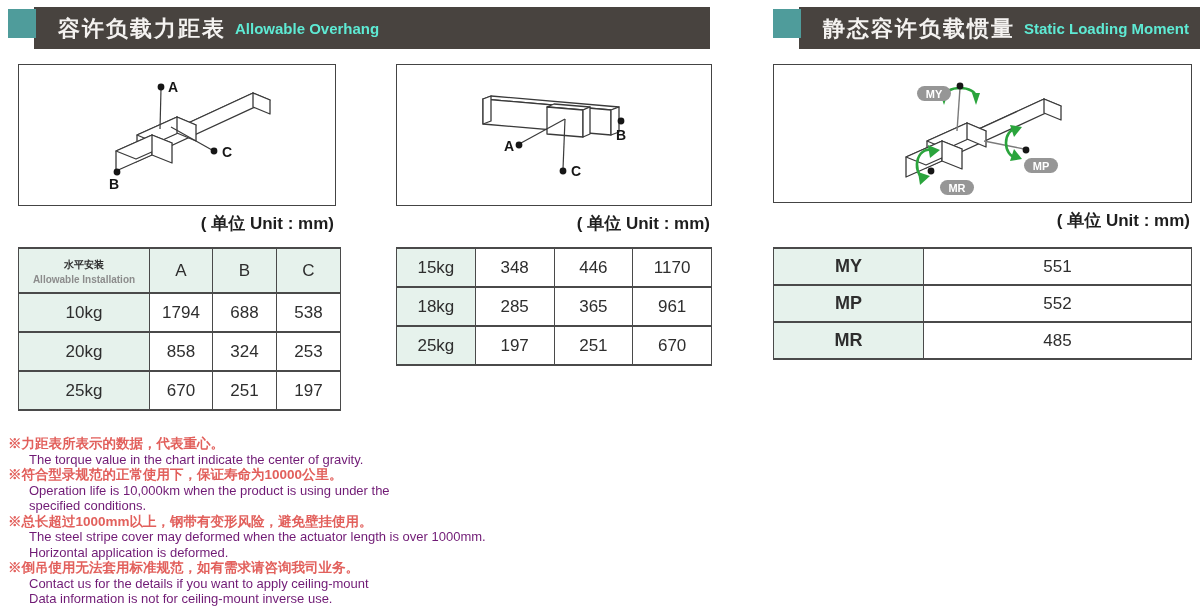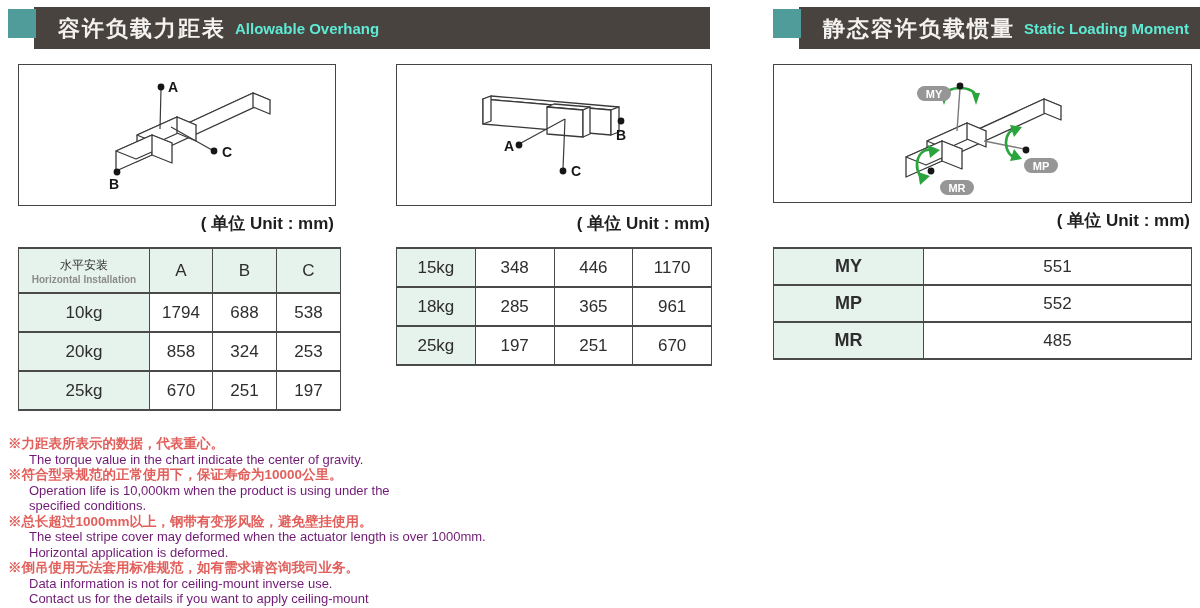--- a/index.html
+++ b/index.html
@@ -34,21 +34,21 @@
         font-size:17px;color:#2e2e2e;text-align:center;}
   th,td{border-left:1px solid #4a4a4a;border-right:1px solid #4a4a4a;
         border-top:2px solid #4a4a4a;border-bottom:2px solid #4a4a4a;padding:0;}
   .key{background:#e6f2ec;}
   #t1{left:18px;top:247px;width:318px;}
   #t2{left:396px;top:247px;width:316px;}
   #t3{left:773px;top:247px;width:419px;}
   #t1 tr.hd,#t2 tr.hd{height:45px;}
   #t1 tr.dr,#t2 tr.dr{height:39px;}
   #t3 tr{height:37px;}
-  .cell-zh{font-size:12px;font-weight:normal;color:#2e2e2e;line-height:18px;}
+  .cell-zh{font-size:10px;font-weight:bold;color:#2e2e2e;line-height:18px;}
   .cell-en{font-size:10px;color:#8c8c8c;line-height:11px;}
   .colhead{font-size:17px;font-weight:normal;}
   .load{font-size:17px;}
   #t3 .mname{font-size:18px;font-weight:bold;}
 
   
   .notes{position:absolute;left:8px;top:436px;width:620px;}
   .note-zh{color:#e2605c;font-size:13.5px;font-weight:bold;line-height:15.5px;white-space:nowrap;}
   .note-en{color:#701a75;font-size:13px;line-height:15.5px;padding-left:21px;white-space:nowrap;}
 </style>
@@ -129,21 +129,21 @@
       </g>
     </svg>
   </div>
   <div class="unit" id="unit2">( 单位 Unit : mm)</div>
 
   <table id="t1">
     <tbody>
         <tr class="hd">
       <th class="key" style="width:130px">
         <div class="cell-zh">水平安装</div>
-        <div class="cell-en">Horizontal Installation</div>
+        <div class="cell-en">Allowable Installation</div>
       </th>
       <th class="key colhead" style="width:62px">A</th>
       <th class="key colhead" style="width:63px">B</th>
       <th class="key colhead" style="width:63px">C</th>
     </tr>
     <tr class="dr">
       <td class="key load">10kg</td>
       <td>1794</td>
       <td>688</td>
       <td>538</td>
@@ -189,22 +189,22 @@
   <div class="notes">
     <div class="note-zh">※力距表所表示的数据，代表重心。</div>
     <div class="note-en">The torque value in the chart indicate the center of gravity.</div>
     <div class="note-zh">※符合型录规范的正常使用下，保证寿命为10000公里。</div>
     <div class="note-en">Operation life is 10,000km when the product is using under the</div>
     <div class="note-en">specified conditions.</div>
     <div class="note-zh">※总长超过1000mm以上，钢带有变形风险，避免壁挂使用。</div>
     <div class="note-en">The steel stripe cover may deformed when the actuator length is over 1000mm.</div>
     <div class="note-en">Horizontal application is deformed.</div>
     <div class="note-zh">※倒吊使用无法套用标准规范，如有需求请咨询我司业务。</div>
+    <div class="note-en">Contact us for the details if you want to apply ceiling-mount</div>
     <div class="note-en">Data information is not for ceiling-mount inverse use.</div>
-    <div class="note-en">Contact us for the details if you want to apply ceiling-mount</div>
     <div class="note-en">inverse usage.</div>
   </div>
 
   <div class="sec-hdr" id="hdr-right">
     <div class="sq"></div>
     <div class="bar">
       <span class="hdr-zh">静态容许负载惯量</span>
       <span class="hdr-en">Static Loading Moment</span>
     </div>
   </div>

